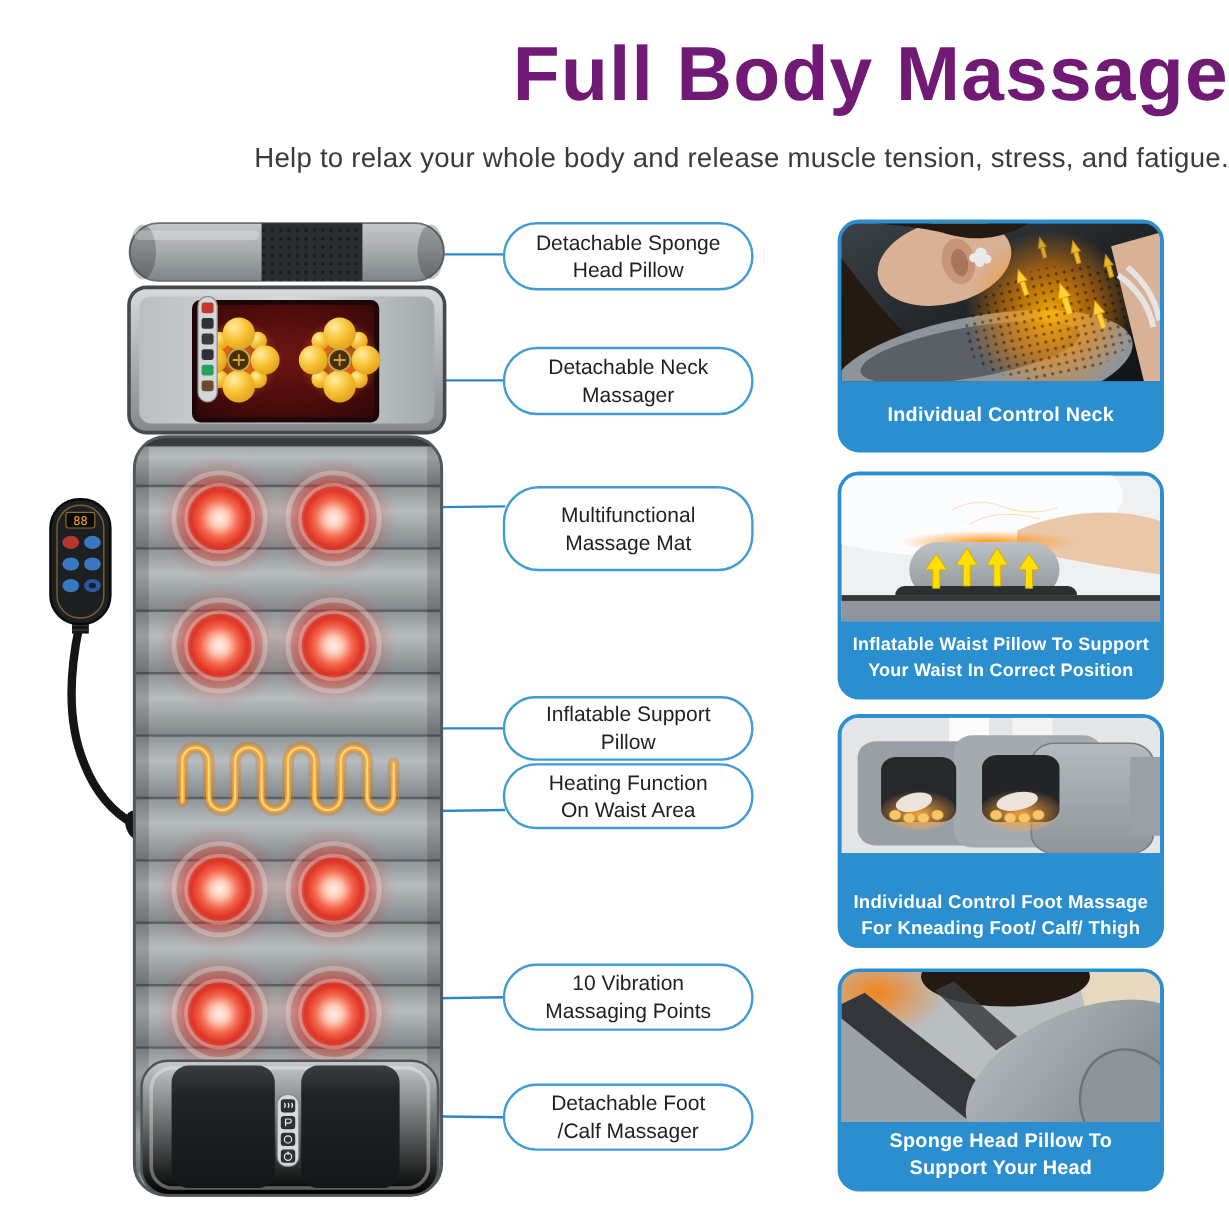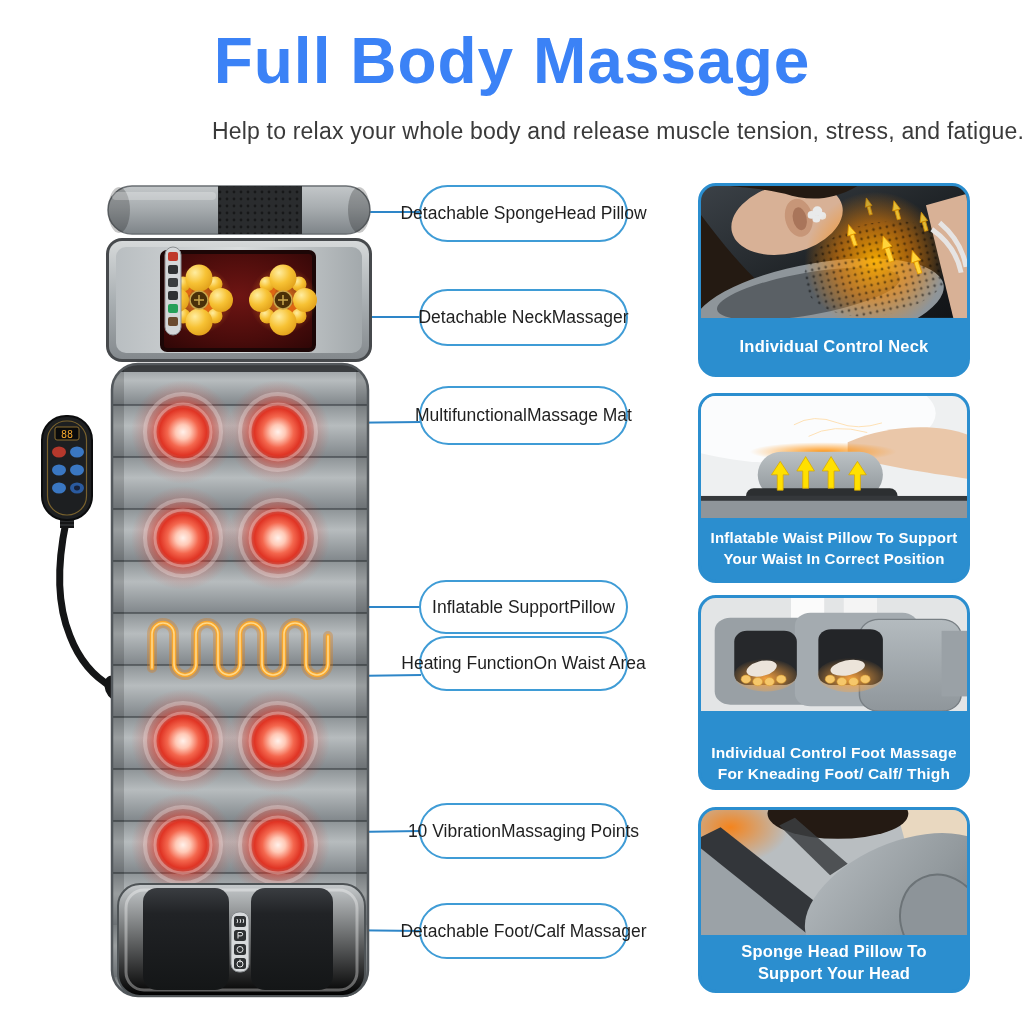--- a/index.html
+++ b/index.html
@@ -3,32 +3,32 @@
 <meta charset="utf-8">
 <style>
   html,body{margin:0;padding:0;}
   body{
     width:1024px;height:1024px;position:relative;background:#ffffff;
     font-family:"Liberation Sans","DejaVu Sans",sans-serif;overflow:hidden;
   }
   .abs{position:absolute;}
   
   .title{
-    left:0;right:0;top:24px;text-align:center;
-    font-size:64px;font-weight:800;letter-spacing:1px;color:#3b82f6;
+    left:0;right:0;top:24px;text-align:right;
+    font-size:64px;font-weight:800;letter-spacing:1px;color:#701a75;
   }
   .subtitle{
     left:0;right:0;top:118px;text-align:right;
     font-size:23px;font-weight:400;color:#3a3a3a;letter-spacing:.2px;
   }
   
   .pill{
     left:419px;width:209px;background:#ffffff;
     border:2px solid #3f9cd6;border-radius:30px;
-    display:flex;flex-direction:row;justify-content:center;align-items:center;
+    display:flex;flex-direction:column;justify-content:center;align-items:center;
     font-size:17.5px;line-height:1.3;color:#1f1f1f;font-weight:500;
     text-align:center;box-sizing:border-box;z-index:3;
   }
   .pill div{white-space:nowrap;}
   
   .panel{
     left:698px;width:272px;border-radius:18px;overflow:hidden;
     border:3px solid #2b8ecf;box-sizing:border-box;z-index:3;background:#2b8ecf;
     display:flex;flex-direction:column;
   }
@@ -334,21 +334,21 @@
 <div class="abs subtitle">Help to relax your whole body and release muscle tension, stress, and fatigue.</div>
 
 <div class="abs pill" style="top:185px;height:57px;">
   <div>Detachable Sponge</div>
     <div>Head Pillow</div>
 </div>
 <div class="abs pill" style="top:289px;height:57px;">
   <div>Detachable Neck</div>
     <div>Massager</div>
 </div>
-<div class="abs pill" style="top:386px;height:59px;">
+<div class="abs pill" style="top:405px;height:71px;">
   <div>Multifunctional</div>
     <div>Massage Mat</div>
 </div>
 <div class="abs pill" style="top:580px;height:54px;">
   <div>Inflatable Support</div>
     <div>Pillow</div>
 </div>
 <div class="abs pill" style="top:636px;height:55px;">
   <div>Heating Function</div>
     <div>On Waist Area</div>

